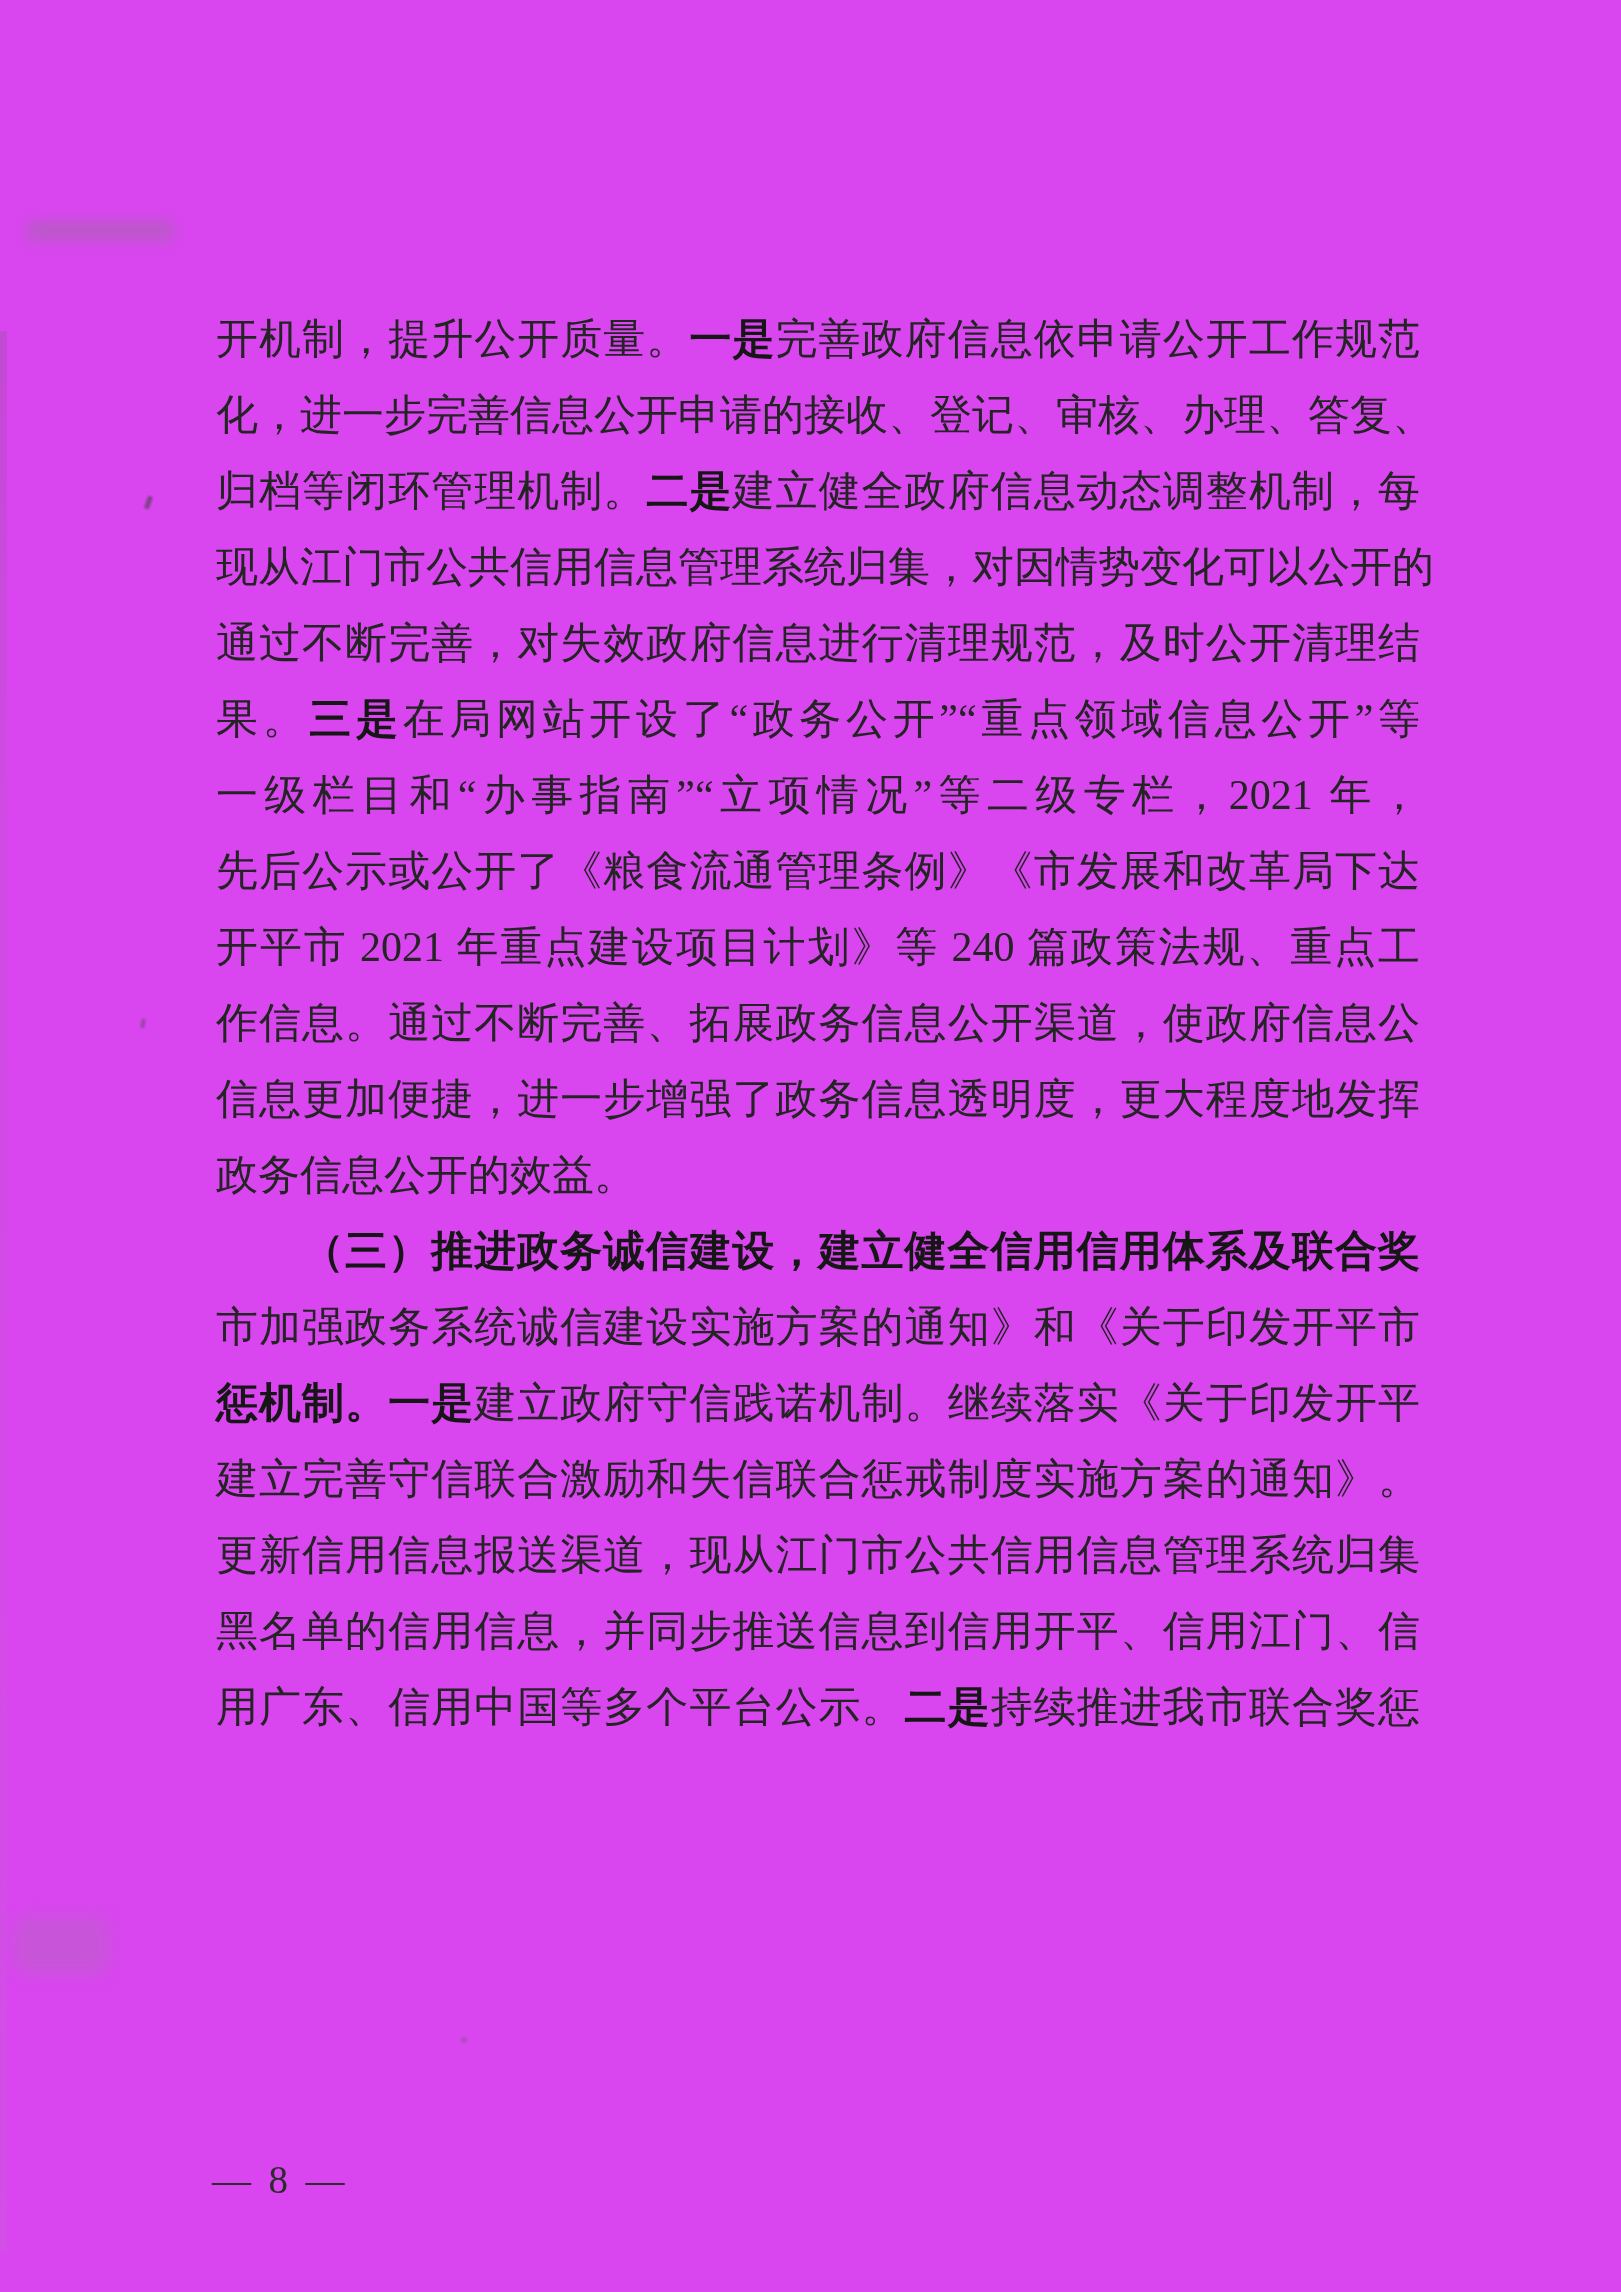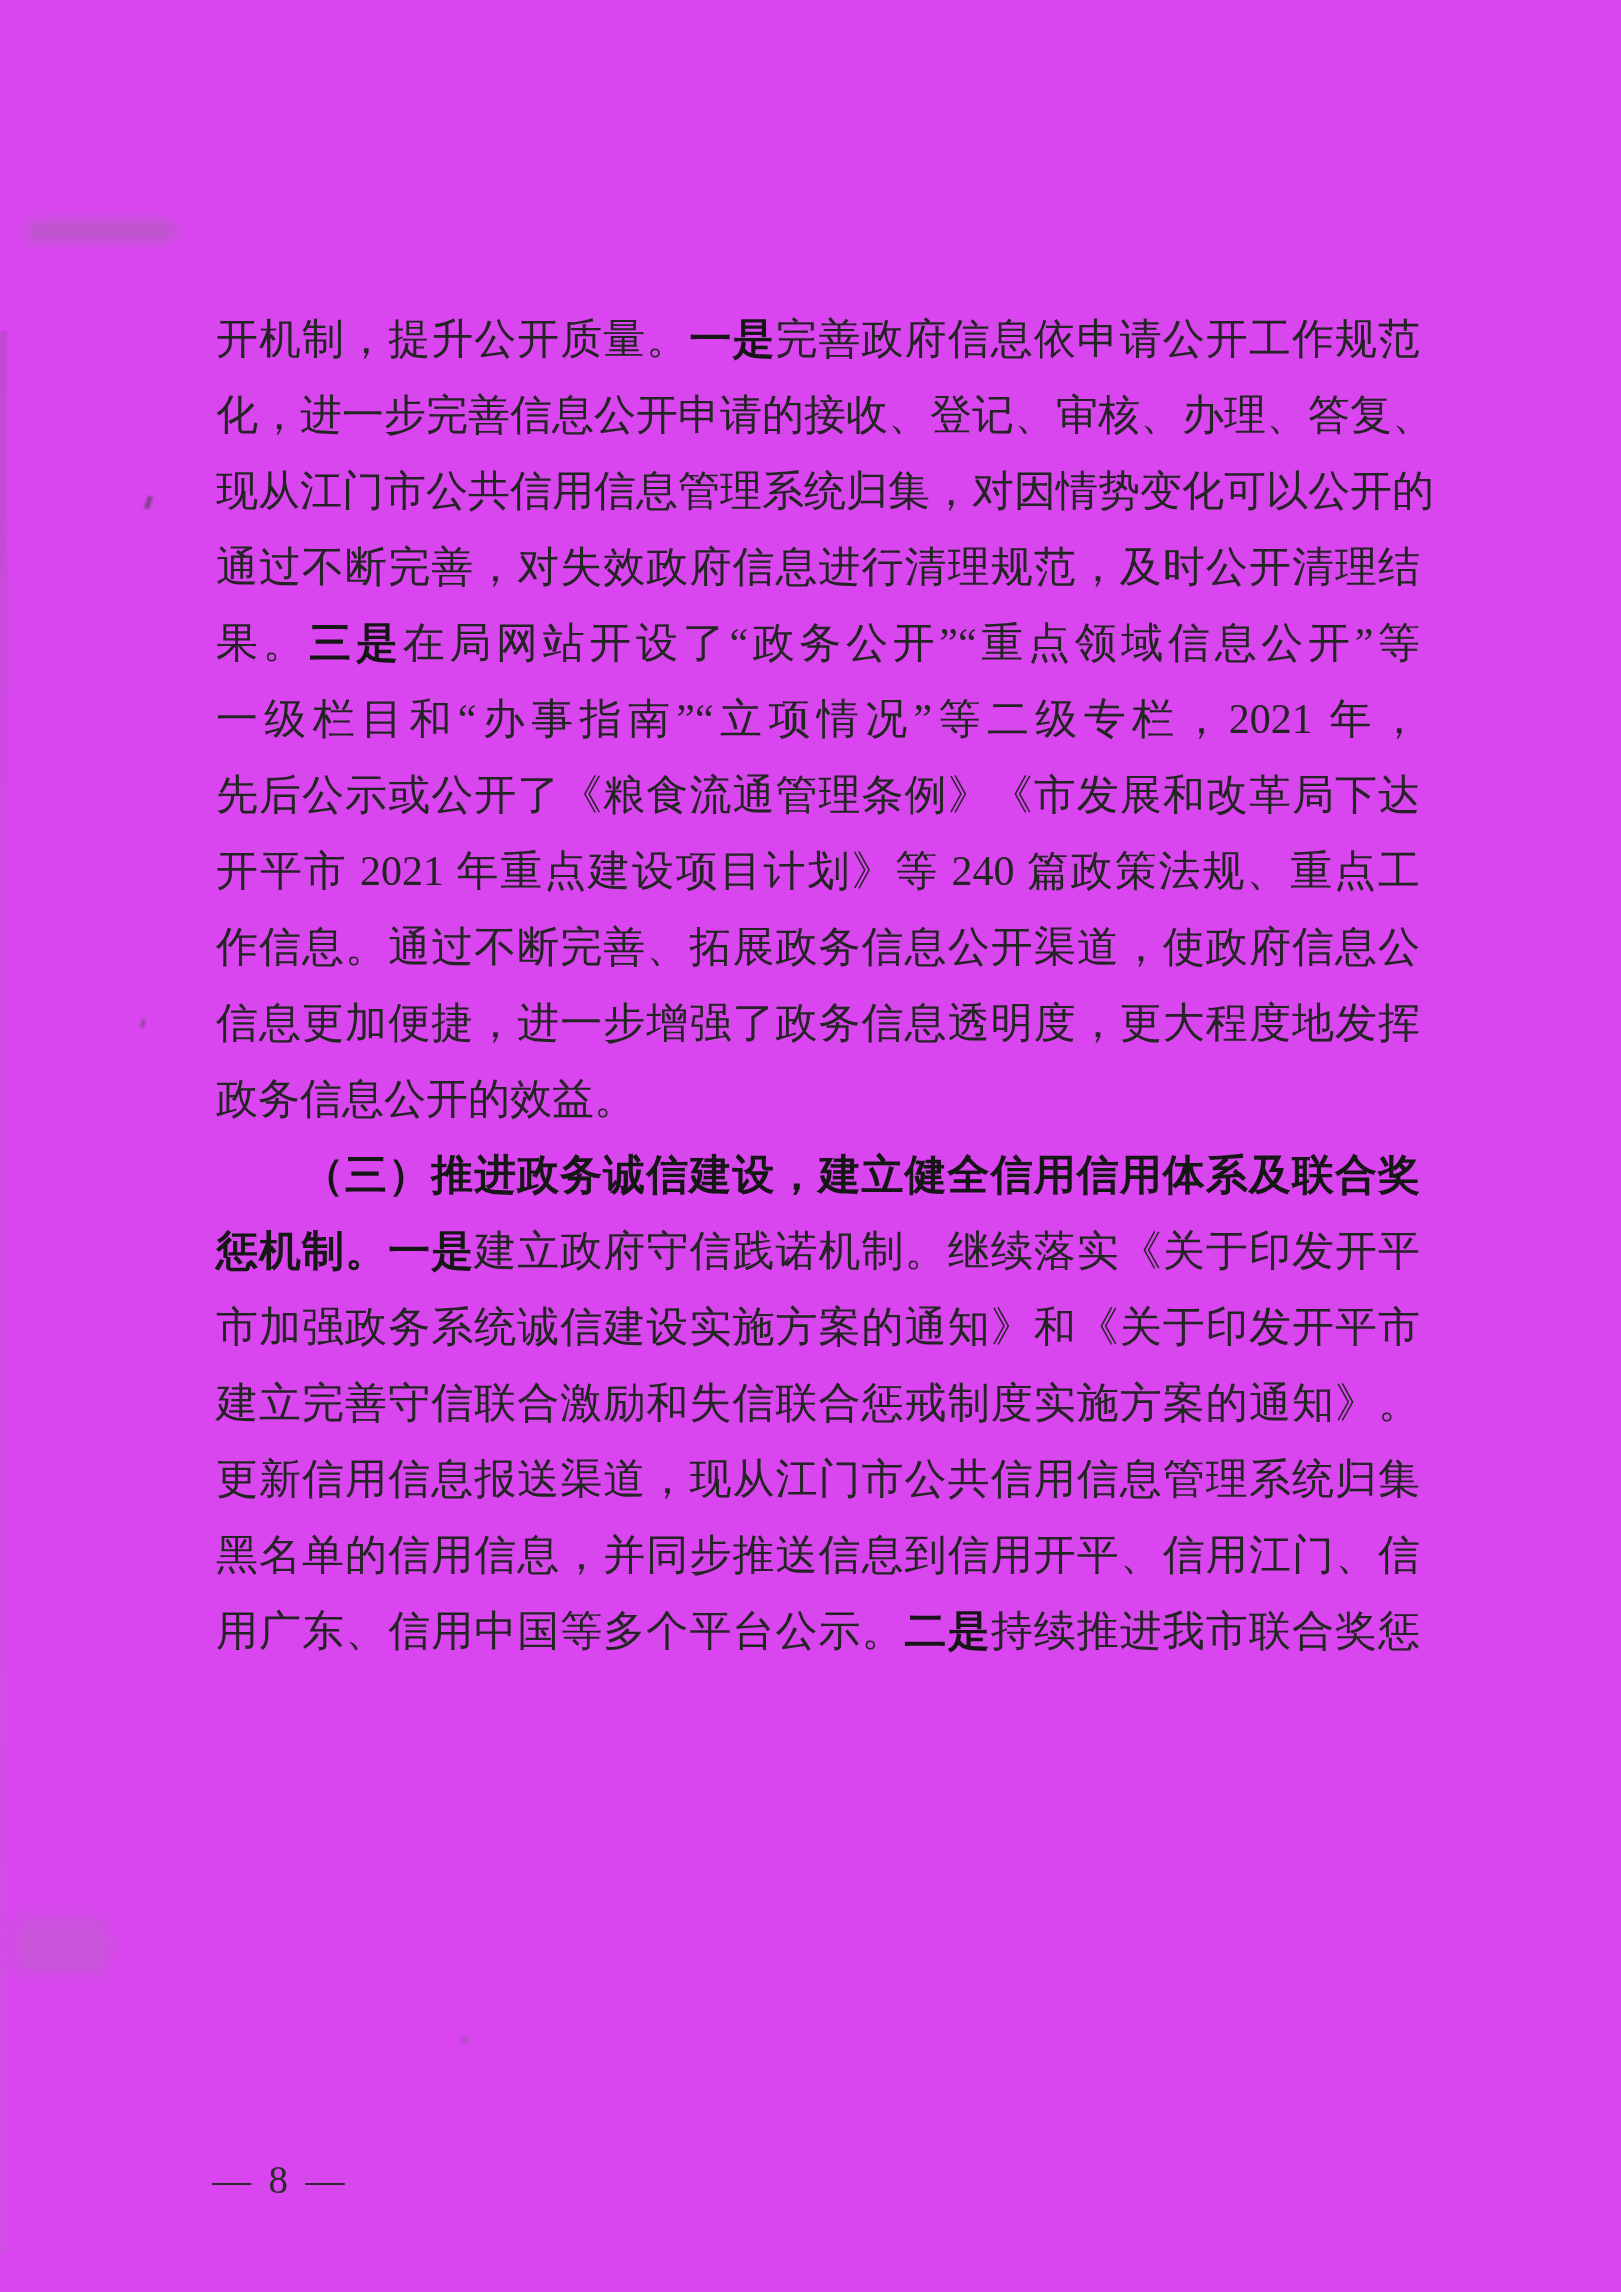--- a/index.html
+++ b/index.html
@@ -104,32 +104,33 @@
   <div class="edge-strip"></div>
   <div class="smudge-top"></div>
   <div class="smudge-bottom"></div>
   <div class="speck speck-1"></div>
   <div class="speck speck-2"></div>
   <div class="speck speck-3"></div>
 
   <div class="text-block">
       <div class="line"><span>开机制，提升公开质量。</span><span class="b">一是</span><span>完善政府信息依申请公开工作规范</span></div>
       <div class="line"><span>化，进一步完善信息公开申请的接收、登记、审核、办理、答复、</span></div>
+      <div class="line"><span>归档等闭环管理机制。</span><span class="b">二是</span><span>建立健全政府信息动态调整机制，每</span></div>
       <div class="line"><span>现从江门市公共信用信息管理系统归集，对因情势变化可以公开的</span></div>
       <div class="line"><span>通过不断完善，对失效政府信息进行清理规范，及时公开清理结</span></div>
       <div class="line"><span>果。</span><span class="b">三是</span><span>在局网站开设了“政务公开”“重点领域信息公开”等</span></div>
       <div class="line"><span>一级栏目和“办事指南”“立项情况”等二级专栏，2021 年，</span></div>
       <div class="line"><span>先后公示或公开了《粮食流通管理条例》《市发展和改革局下达</span></div>
       <div class="line"><span>开平市 2021 年重点建设项目计划》等 240 篇政策法规、重点工</span></div>
       <div class="line"><span>作信息。通过不断完善、拓展政务信息公开渠道，使政府信息公</span></div>
       <div class="line"><span>信息更加便捷，进一步增强了政务信息透明度，更大程度地发挥</span></div>
       <div class="line nojust"><span>政务信息公开的效益。</span></div>
       <div class="line indent"><span class="b">（三）推进政务诚信建设，建立健全信用信用体系及联合奖</span></div>
+      <div class="line"><span>市加强政务系统诚信建设实施方案的通知》和《关于印发开平市</span></div>
       <div class="line"><span class="b">惩机制。</span><span class="b">一是</span><span>建立政府守信践诺机制。继续落实《关于印发开平</span></div>
-      <div class="line"><span>市加强政务系统诚信建设实施方案的通知》和《关于印发开平市</span></div>
       <div class="line"><span>建立完善守信联合激励和失信联合惩戒制度实施方案的通知》。</span></div>
       <div class="line"><span>更新信用信息报送渠道，现从江门市公共信用信息管理系统归集</span></div>
       <div class="line"><span>黑名单的信用信息，并同步推送信息到信用开平、信用江门、信</span></div>
       <div class="line"><span>用广东、信用中国等多个平台公示。</span><span class="b">二是</span><span>持续推进我市联合奖惩</span></div>
     </div>
 
   <div class="page-number">— 8 —</div>
 
 </div>
 

